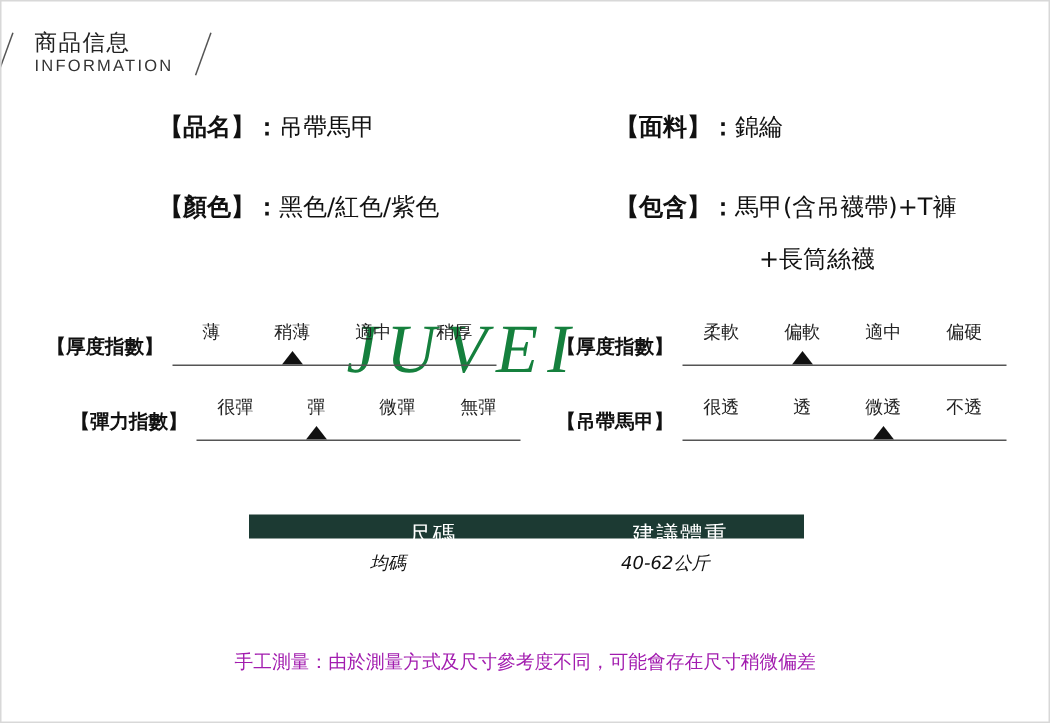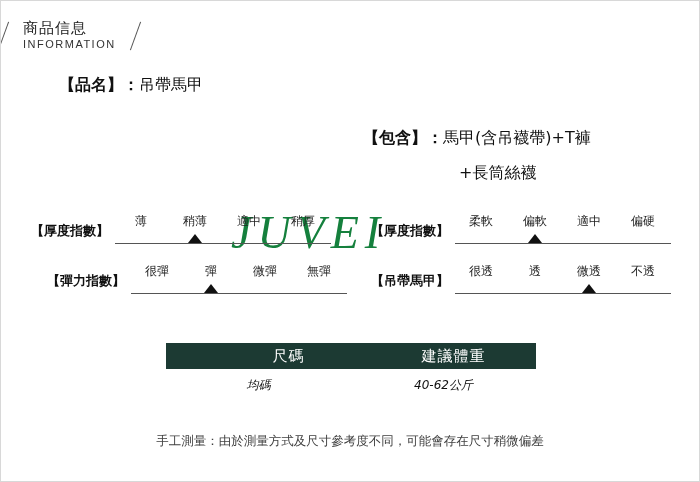--- a/index.html
+++ b/index.html
@@ -67,20 +67,21 @@
     font-style: italic;
     user-select: none;
   }
 
   
   .spec {
     position: absolute;
     font-size: 16px;
     color: #111111;
     white-space: nowrap;
+    margin-left: 47px;
   }
   .spec .lbl { font-weight: bold; }
   .spec .val { }
 
   .spec-pname  { left: 58px;  top: 74px; }
   .spec-fabric { left: 362px; top: 74px; }
   .spec-color  { left: 58px;  top: 127px; }
   .spec-incl   { left: 362px; top: 127px; }
   .spec-incl2  { left: 458px; top: 162px; }
 
@@ -141,21 +142,21 @@
   
   .size-table {
     position: absolute;
     left: 165px;
     top: 342px;
     width: 370px;
   }
   .size-head {
     display: flex;
     background: #1c3a33;
-    height: 26px;
+    height: 16px;
     padding-left: 40px;
   }
   .size-head div {
     flex: 1;
     color: #ffffff;
     font-size: 15px;
     text-align: center;
     line-height: 26px;
     letter-spacing: 1px;
   }
@@ -173,21 +174,21 @@
   }
 
   
   .footnote {
     position: absolute;
     left: 0;
     top: 432px;
     width: 100%;
     text-align: center;
     font-size: 12.5px;
-    color: #404040;
+    color: #a21caf;
     font-family: "DejaVu Serif", "Liberation Serif", serif;
   }
 </style>
 </head>
 <body>
 
 <div id="page">
 
   <div class="watermark">JUVEI</div>
 
@@ -197,21 +198,27 @@
       <div class="header-cn">商品信息</div>
       <div class="header-en">INFORMATION</div>
       <span class="slash right"></span>
     </div>
   </div>
 
   <div class="spec spec-pname">
     <span class="lbl">【品名】：</span><span class="val">吊帶馬甲</span>
   </div>
 
-
+  <div class="spec spec-fabric">
+    <span class="lbl">【面料】：</span><span class="val">錦綸</span>
+  </div>
+
+  <div class="spec spec-color">
+    <span class="lbl">【顏色】：</span><span class="val">黑色/紅色/紫色</span>
+  </div>
 
   <div class="spec spec-incl">
     <span class="lbl">【包含】：</span><span class="val">馬甲(含吊襪帶)+T褲</span>
   </div>
   <div class="spec spec-incl2">+長筒絲襪</div>
 
   <div class="meter meter-m1">
     <div class="meter-row">
       <span class="meter-title">【厚度指數】</span>
       <span class="meter-scale">

